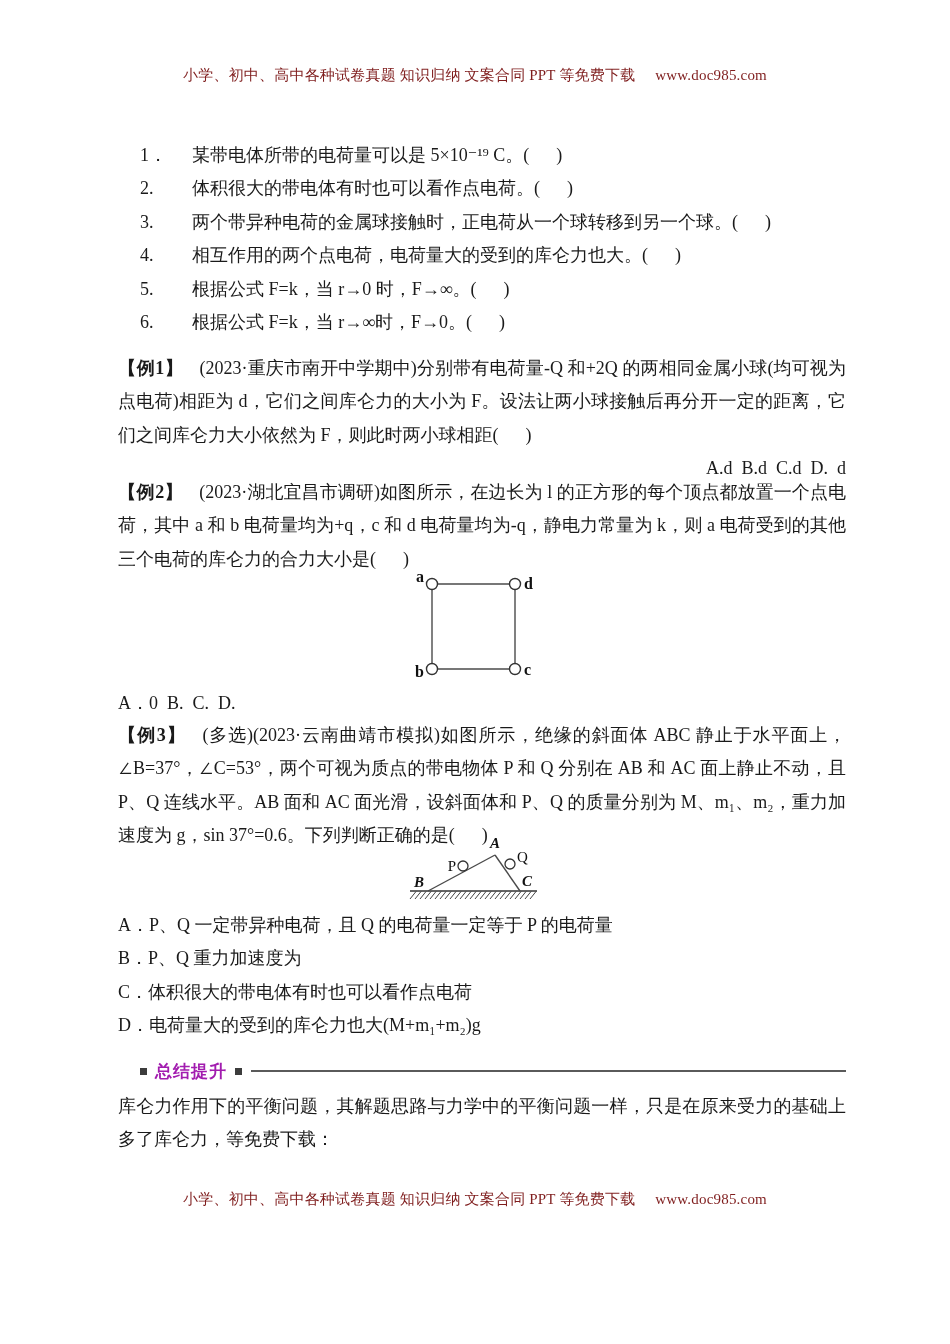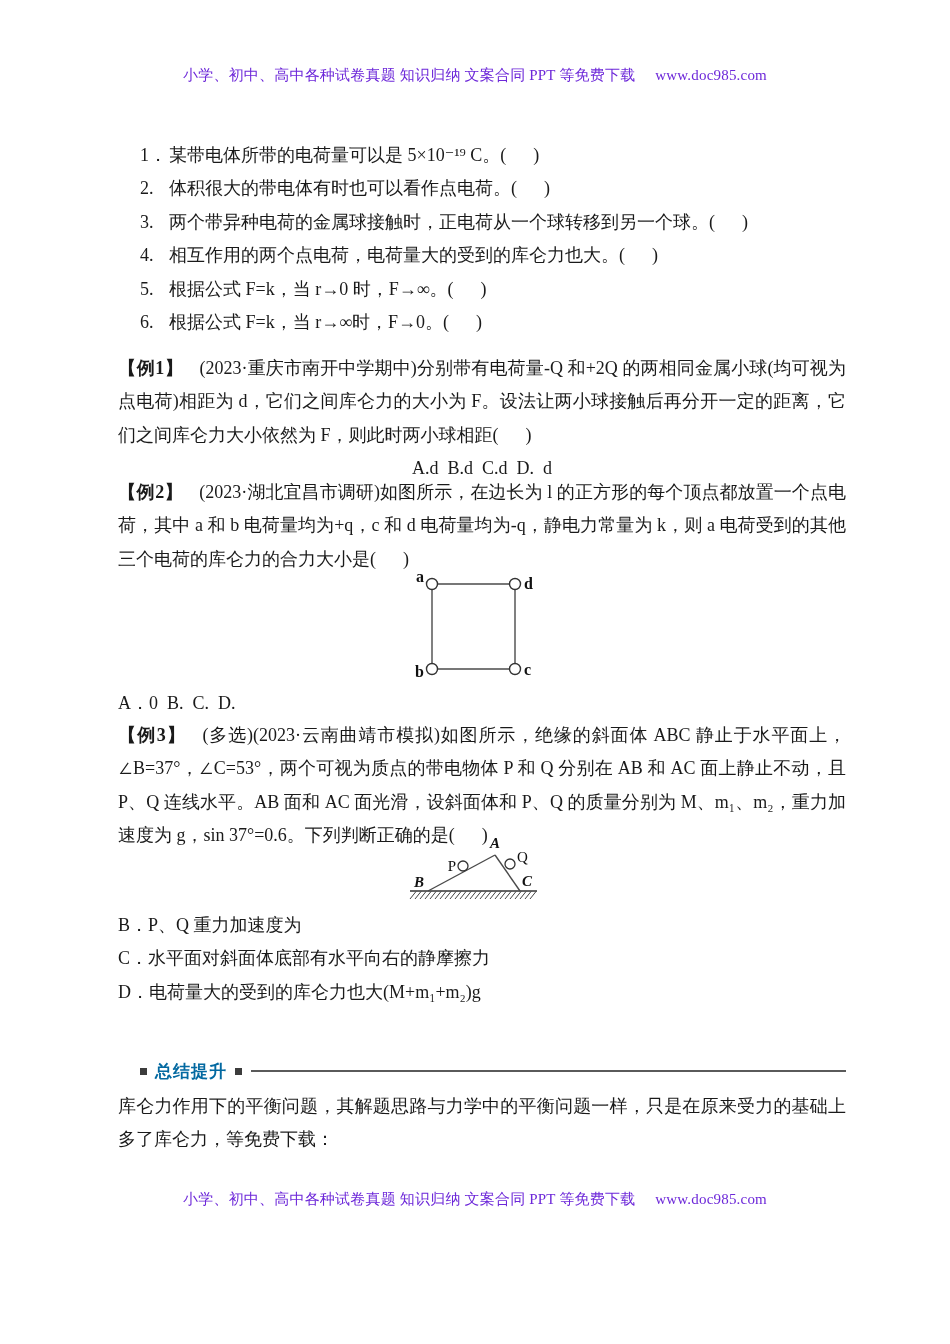--- a/index.html
+++ b/index.html
@@ -3,58 +3,58 @@
 <meta charset="utf-8">
 <style>
   html,body{margin:0;padding:0;}
   body{
     width:950px;height:1344px;background:#ffffff;position:relative;
     font-family:"Liberation Serif","DejaVu Serif",serif;
     color:#1a1a1a;overflow:hidden;
   }
   .banner{
     position:absolute;left:0;width:950px;text-align:center;
-    font-size:15px;color:#6d28d9;white-space:pre;letter-spacing:.2px;
+    font-size:15px;color:#7f1d1d;white-space:pre;letter-spacing:.2px;
   }
   #header-banner{top:66px;}
   #footer-banner{top:1190px;}
 
   .jlist{position:absolute;left:140px;right:100px;top:139px;font-size:18px;}
   .jlist .item{display:flex;line-height:33.4px;}
   .jlist .num{flex:none;width:29px;}
-  .jlist .txt{flex:1;}
+  .jlist .txt{flex:1;margin-left:23px;}
 
   .block{
     position:absolute;left:118px;width:728px;
     font-size:18px;line-height:33.3px;text-align:justify;
   }
   #ex1-block{top:352px;}
   #ex2-block{top:476px;}
   #ex3-block{top:719px;font-family:Liberation Serif, serif;}
   .ex-label{font-weight:bold;margin-right:16px;letter-spacing:.5px;}
-  .opt-line{white-space:pre;text-align:center;}
+  .opt-line{white-space:pre;text-align:right;}
   #ex1-options{margin-top:0;}
   #ex2-options{position:absolute;left:118px;top:687px;font-size:18px;line-height:33px;white-space:pre;font-family:Liberation Serif, serif;}
 
   .figure{position:absolute;}
   #square-fig{left:406px;top:569px;width:140px;height:114px;}
   #incline-fig{left:396px;top:834px;width:164px;height:76px;}
   svg .fig-label{font-family:"Liberation Serif","DejaVu Serif",serif;font-size:16px;font-weight:bold;fill:#111;}
   svg .fig-label-it{font-family:"Liberation Serif","DejaVu Serif",serif;font-size:15px;font-style:italic;font-weight:bold;fill:#111;}
   svg .fig-label-up{font-family:"Liberation Serif","DejaVu Serif",serif;font-size:15px;fill:#111;}
 
   .opts{position:absolute;left:118px;right:100px;top:909px;font-size:18px;}
   .opts .opt{line-height:33.4px;}
 
   .summary-head{
     position:absolute;left:140px;right:104px;top:1062px;
     display:flex;align-items:center;height:18px;
   }
   .sq-marker{flex:none;width:7px;height:7px;background:#3c3c3c;}
-  .summary-title{flex:none;font-size:17px;font-weight:bold;color:#0369a1;margin:0 8px;letter-spacing:1px;font-family:"Liberation Sans","DejaVu Sans",sans-serif;}
+  .summary-title{flex:none;font-size:17px;font-weight:bold;color:#a21caf;margin:0 8px;letter-spacing:1px;font-family:"Liberation Sans","DejaVu Sans",sans-serif;}
   .summary-rule{flex:1;height:2px;background:#5a5a5a;margin-left:9px;}
   #summary-para{top:1090px;}
 </style>
 </head>
 <body>
 
 <div id="header-banner" class="banner">小学、初中、高中各种试卷真题 知识归纳 文案合同 PPT 等免费下载&nbsp;&nbsp;&nbsp;&nbsp;&nbsp;www.doc985.com</div>
 
 <div class="jlist">
   <div class="item">
@@ -151,22 +151,23 @@
     <circle cx="114" cy="30" r="5" fill="#ffffff" stroke="#333333" stroke-width="1.3"></circle>
     <text class="fig-label-it" x="99" y="14" text-anchor="middle">A</text>
     <text class="fig-label-it" x="28" y="53" text-anchor="end">B</text>
     <text class="fig-label-it" x="126" y="52" text-anchor="start">C</text>
     <text class="fig-label-up" x="60" y="37" text-anchor="end">P</text>
     <text class="fig-label-up" x="121" y="28" text-anchor="start">Q</text>
   </svg>
 </div>
 
 <div class="opts">
+  <div class="opt">A．P、Q 一定带异种电荷，且 Q 的电荷量一定等于 P 的电荷量</div>
   <div class="opt">B．P、Q 重力加速度为</div>
-  <div class="opt">C．水平面对斜面体底部有水平向右的静摩擦力</div>
+  <div class="opt">C．体积很大的带电体有时也可以看作点电荷</div>
   <div class="opt">D．电荷量大的受到的库仑力也大(M+m₁+m₂)g</div>
 </div>
 
 <div class="summary-head">
   <span class="sq-marker"></span>
   <span class="summary-title">总结提升</span>
   <span class="sq-marker"></span>
   <span class="summary-rule"></span>
 </div>
 <div id="summary-para" class="block">库仑力作用下的平衡问题，其解题思路与力学中的平衡问题一样，只是在原来受力的基础上多了库仑力，等免费下载：</div>

